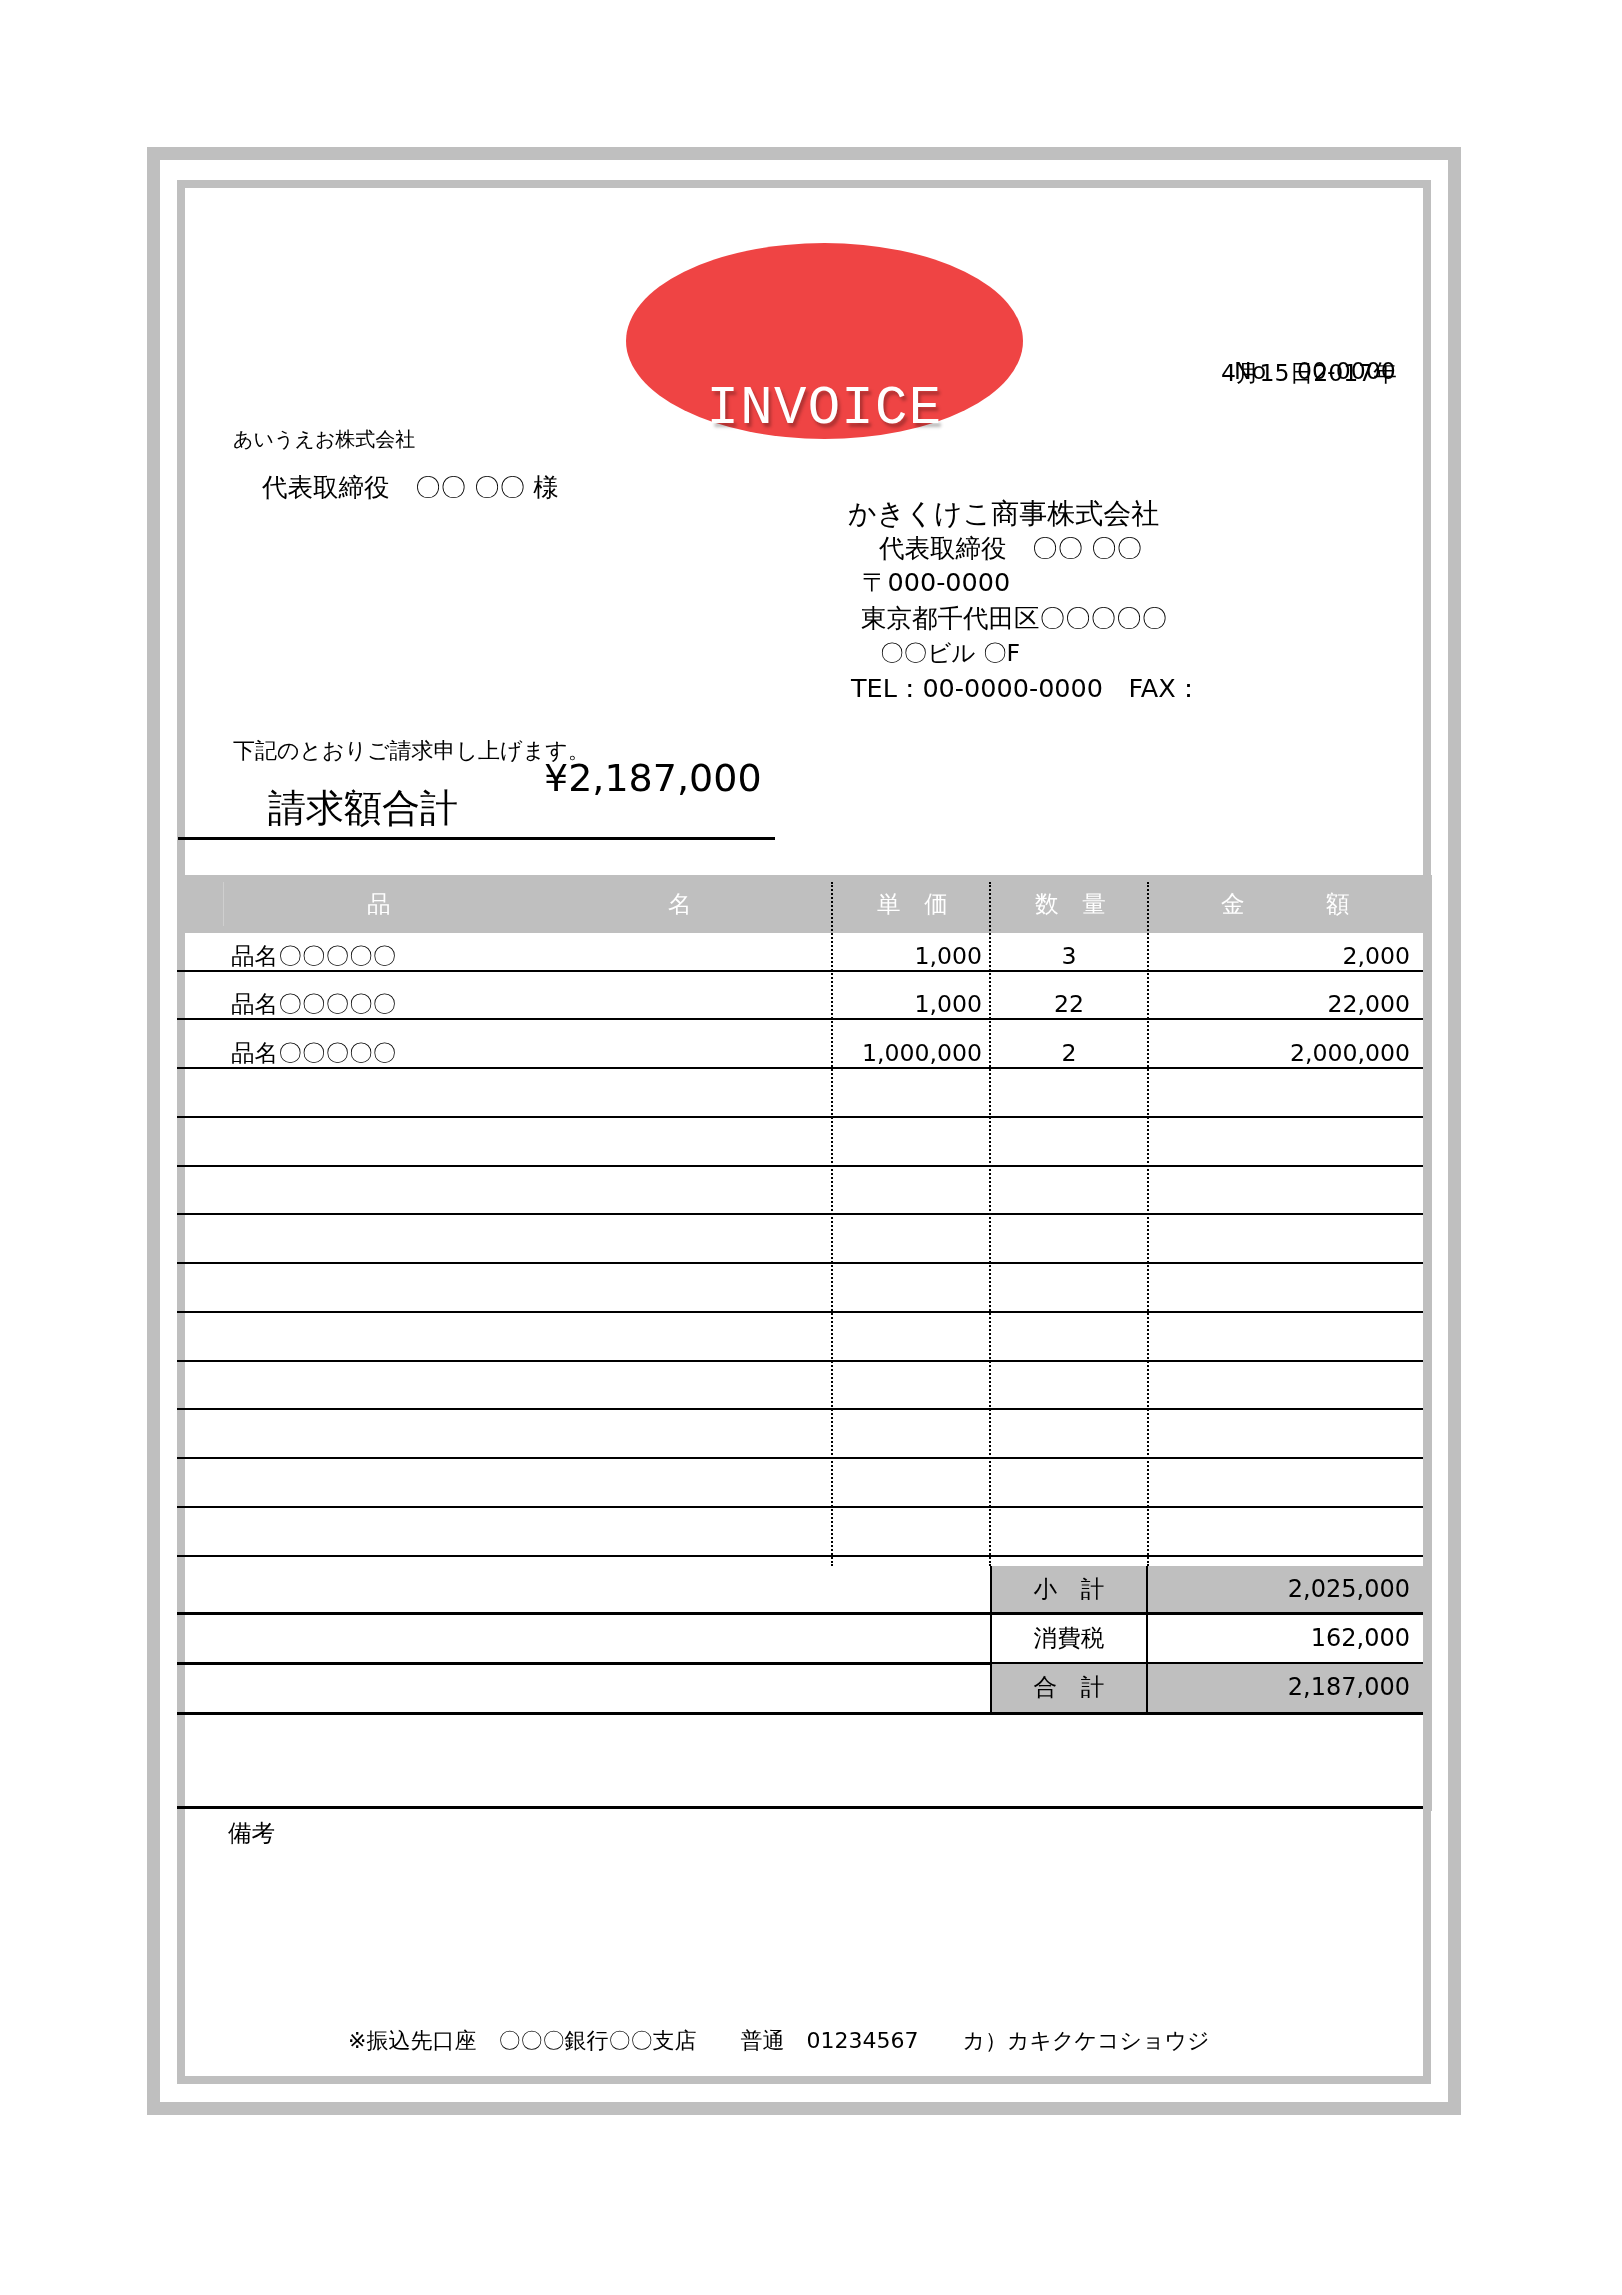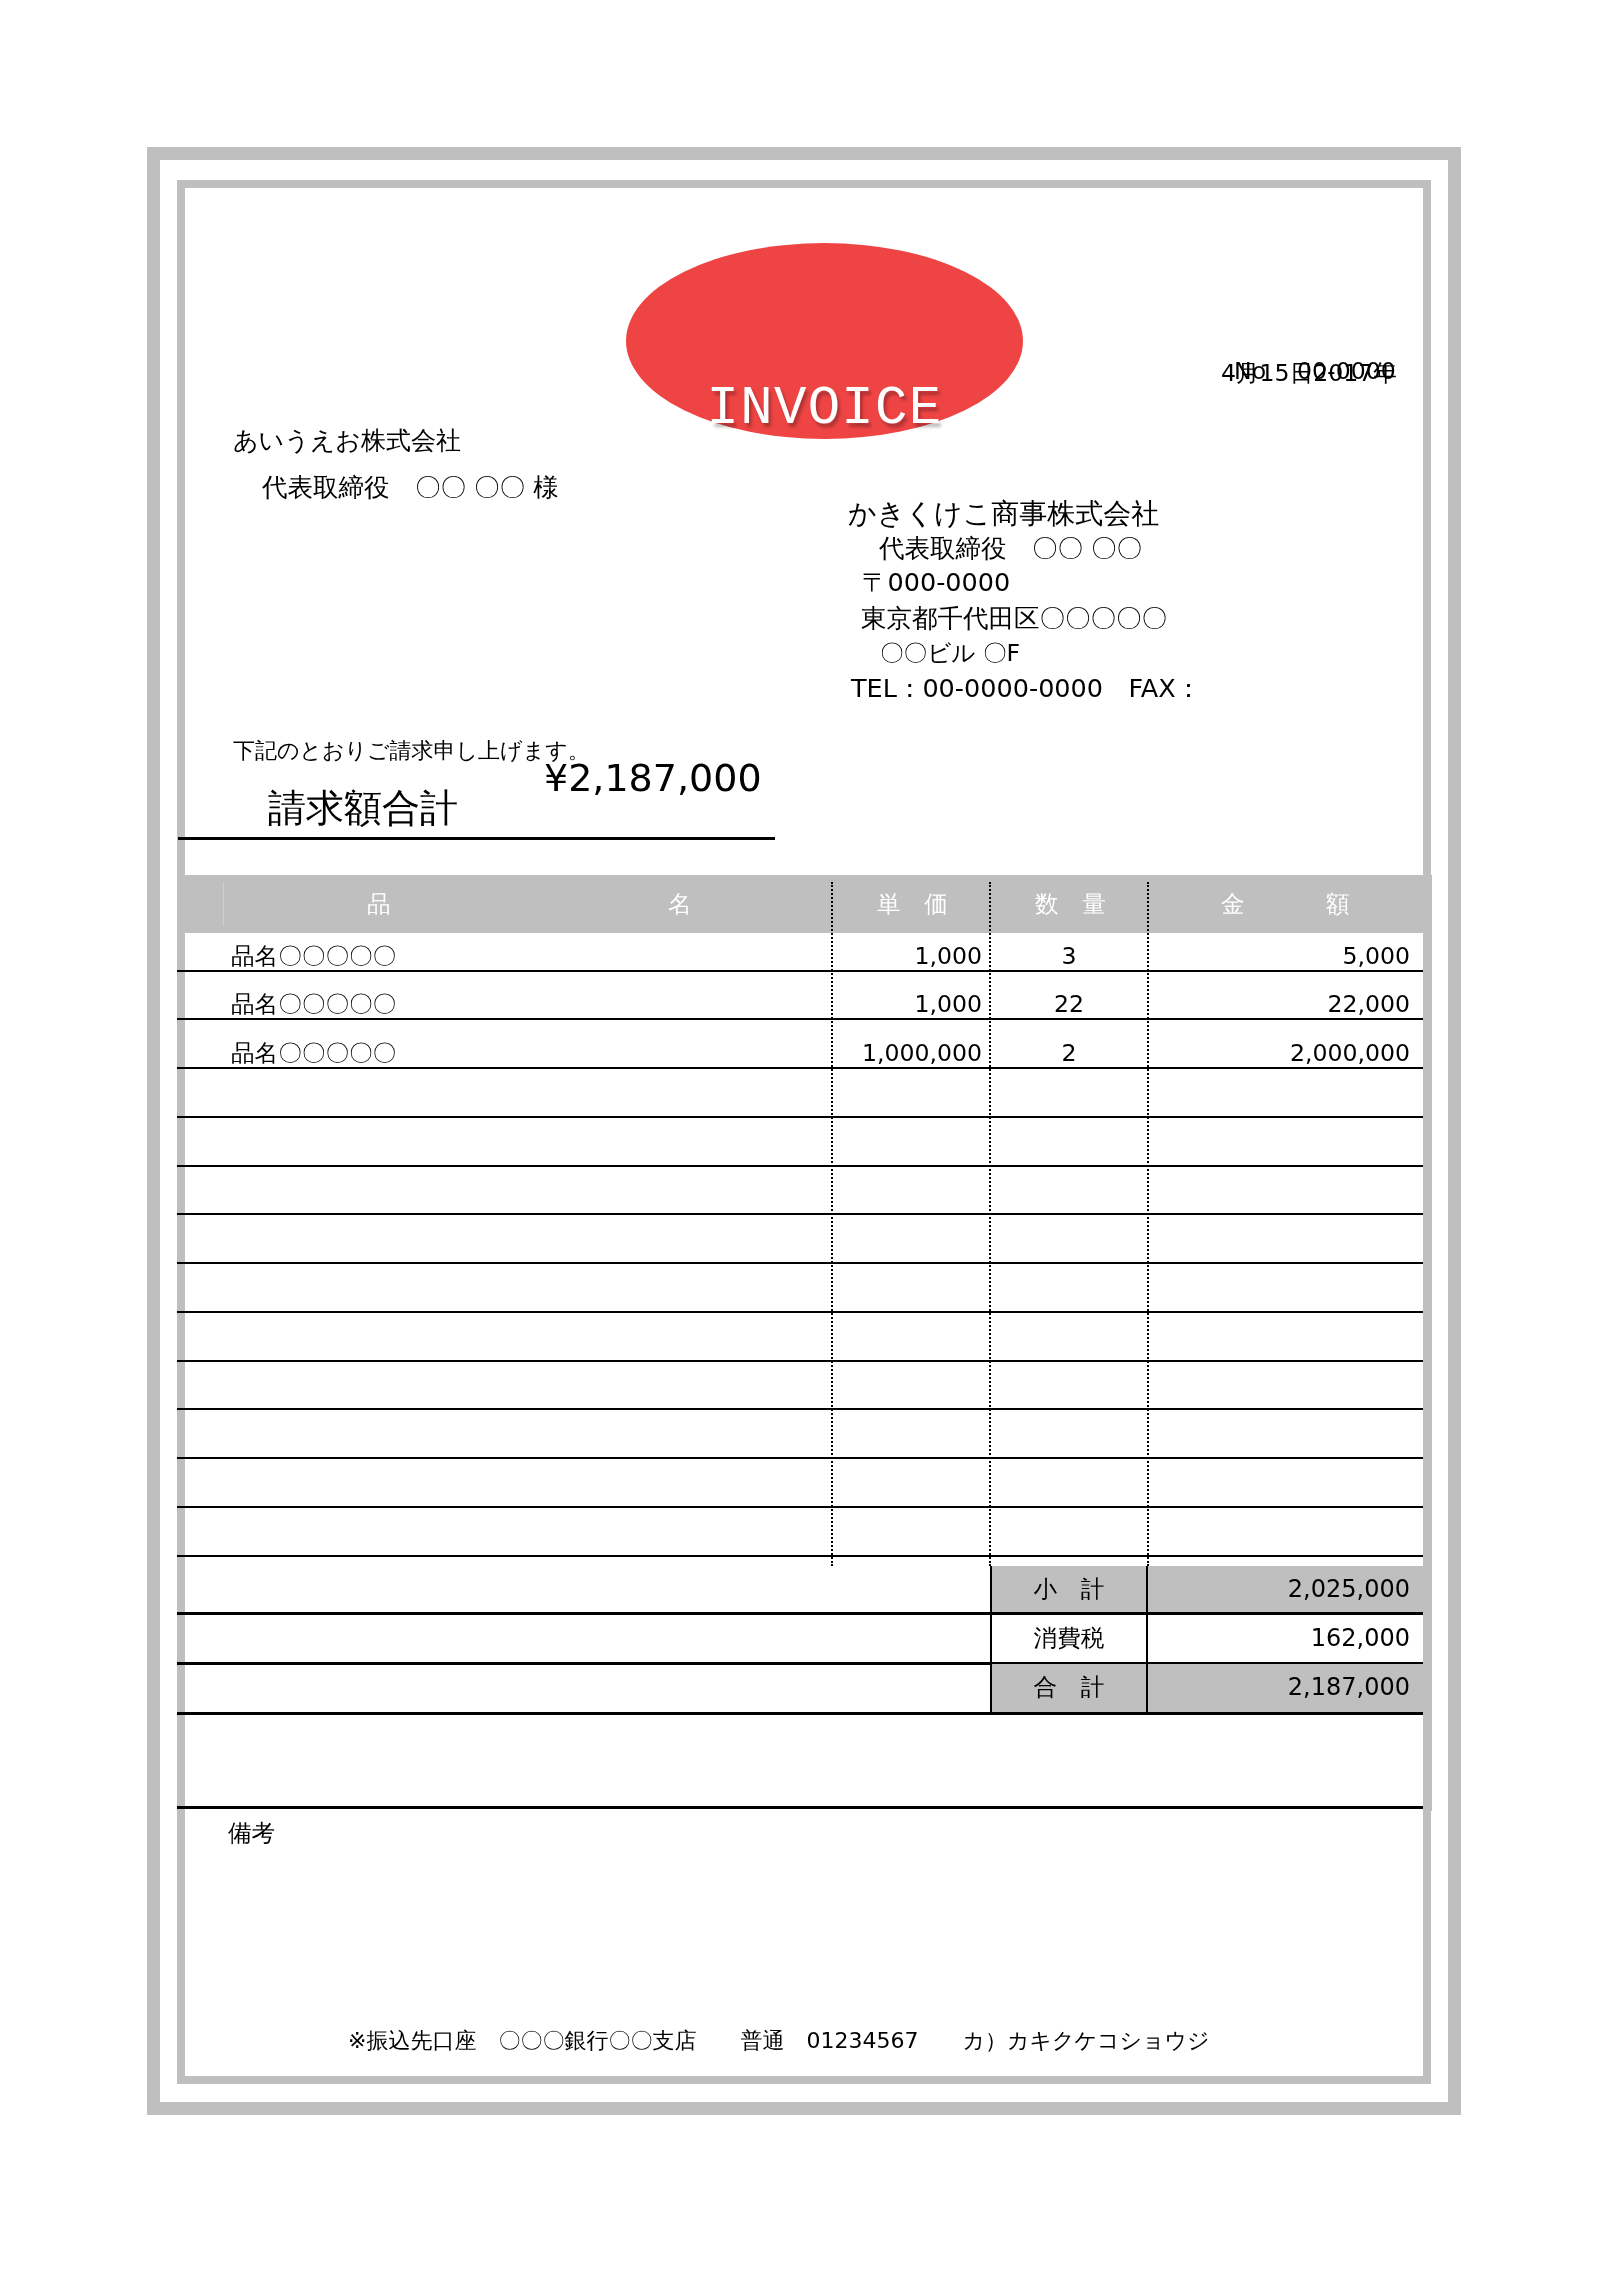--- a/index.html
+++ b/index.html
@@ -40,21 +40,21 @@
 
 <div class="title-oval">
   <span class="title-text">INVOICE</span>
 </div>
 
 <div class="abs t36" style="left:1219px; top:336px;">
   <span>No</span><span style="display:inline-block;width:31px;"></span><span>00-0000</span>
 </div>
 <div class="abs t36" style="left:1221px; top:362px;">4月15日2017年</div>
 
-<div class="abs" style="left:233px; top:425px; font-size:25px; line-height:31px;">あいうえお株式会社</div>
+<div class="abs" style="left:233px; top:425px; font-size:20px; line-height:31px;font-family:Liberation Mono, monospace;">あいうえお株式会社</div>
 <div class="abs t40" style="left:262px; top:474px;">代表取締役　〇〇 〇〇 様</div>
 
 <div class="abs t44" style="left:848px; top:499px;">かきくけこ商事株式会社</div>
 <div class="abs t40" style="left:879px; top:535px;">代表取締役　〇〇 〇〇</div>
 <div class="abs t40" style="left:862px; top:569px;">〒000-0000</div>
 <div class="abs t40" style="left:861px; top:605px;">東京都千代田区〇〇〇〇〇</div>
 <div class="abs t40" style="left:880px; top:640px; font-size:23.6px;">〇〇ビル 〇F</div>
 <div class="abs t40" style="left:851px; top:675px;">TEL：00-0000-0000　FAX：</div>
 
 <div class="abs t36" style="left:233px; top:739px; font-size:22px;">下記のとおりご請求申し上げます。</div>
@@ -75,21 +75,21 @@
 
   <div class="vdots" style="left:654px; top:6.5px; height:684px;"></div>
   <div class="vdots" style="left:812px; top:6.5px; height:684px;"></div>
   <div class="vdots" style="left:970px; top:6.5px; height:684px;"></div>
 
   <div id="rows">
     <div class="row" style="top:58px;">
       <span class="cell" style="left:54px;">品名〇〇〇〇〇</span>
       <span class="cell" style="right:449px; text-align:right;">1,000</span>
       <span class="cell" style="left:813px; width:158px; text-align:center;">3</span>
-      <span class="cell" style="right:21px; text-align:right;">5,000</span>
+      <span class="cell" style="right:21px; text-align:right;">2,000</span>
     </div>
     <div class="row" style="top:106px;">
       <span class="cell" style="left:54px;">品名〇〇〇〇〇</span>
       <span class="cell" style="right:449px; text-align:right;">1,000</span>
       <span class="cell" style="left:813px; width:158px; text-align:center;">22</span>
       <span class="cell" style="right:21px; text-align:right;">22,000</span>
     </div>
     <div class="row" style="top:155px;">
       <span class="cell" style="left:54px;">品名〇〇〇〇〇</span>
       <span class="cell" style="right:449px; text-align:right;">1,000,000</span>

